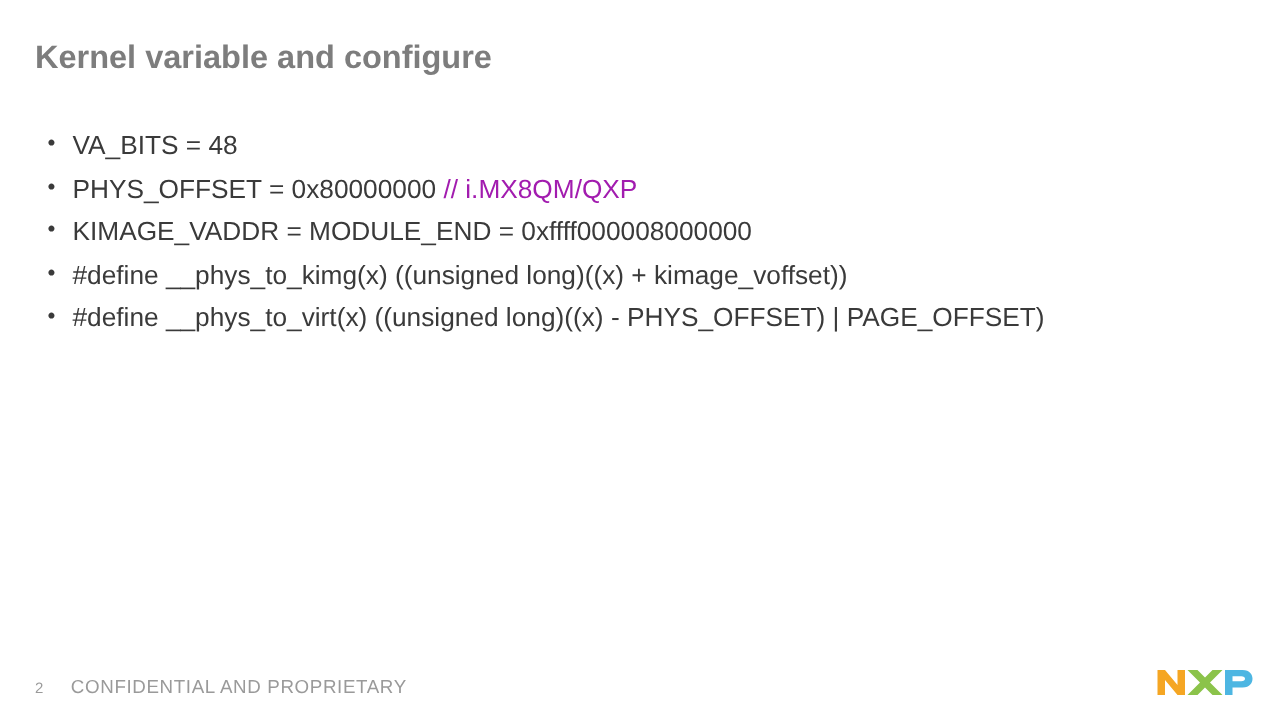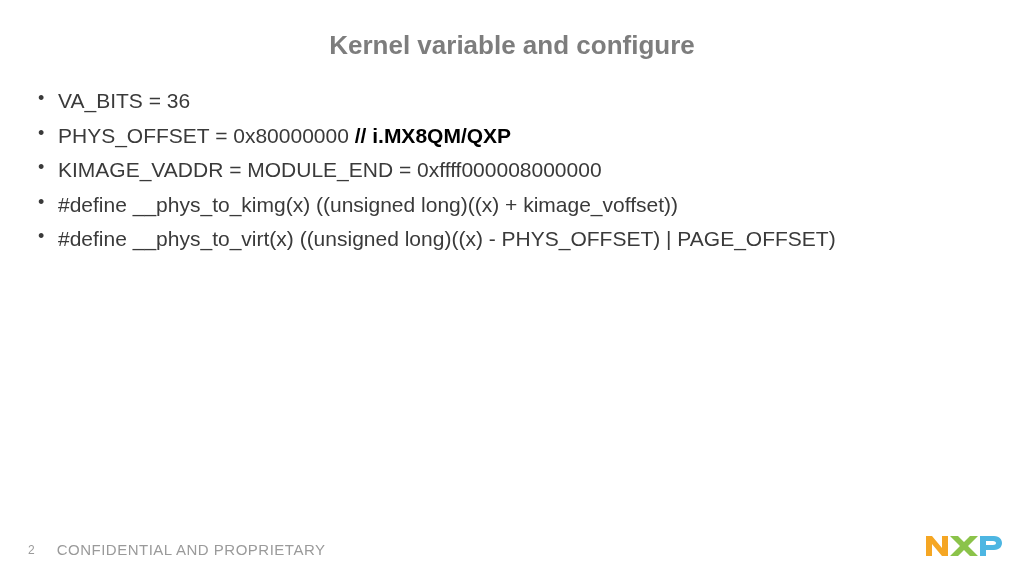--- a/index.html
+++ b/index.html
@@ -18,22 +18,21 @@
     .slide {
       width: 100%;
       height: 100%;
       padding: 30px 28px 20px 28px;
       position: relative;
     }
     .title {
       font-size: 26px;
       font-weight: bold;
       color: #7d7d7d;
-      margin-bottom: 24px;
-      text-align: center;
+      margin-bottom: 40px;
     }
     .bullet-list {
       list-style: none;
       padding-left: 8px;
     }
     .bullet-list li {
       font-size: 21px;
       color: #3a3a3a;
       line-height: 1.55;
       position: relative;
@@ -42,22 +41,21 @@
     }
     .bullet-list li::before {
       content: "•";
       position: absolute;
       left: 2px;
       top: 0;
       color: #3a3a3a;
       font-size: 18px;
     }
     .comment {
-      color: #000000;
-      font-weight: bold;
+      color: #a21caf;
     }
     .footer {
       position: absolute;
       bottom: 18px;
       left: 28px;
       display: flex;
       align-items: center;
       gap: 22px;
     }
     .page-num {
@@ -77,21 +75,21 @@
       height: 36px;
     }
   </style>
 </head>
 <body>
 
 <div class="slide">
   <h1 class="title">Kernel variable and configure</h1>
 
   <ul class="bullet-list">
-    <li><span>VA_BITS = 36</span><span class="comment"></span></li>
+    <li><span>VA_BITS = 48</span><span class="comment"></span></li>
     <li><span>PHYS_OFFSET = 0x80000000 </span><span class="comment">// i.MX8QM/QXP</span></li>
     <li><span>KIMAGE_VADDR = MODULE_END = 0xffff000008000000</span><span class="comment"></span></li>
     <li><span>#define __phys_to_kimg(x)       ((unsigned long)((x) + kimage_voffset))</span><span class="comment"></span></li>
     <li><span>#define __phys_to_virt(x)       ((unsigned long)((x) - PHYS_OFFSET) | PAGE_OFFSET)</span><span class="comment"></span></li>
   </ul>
 
   <div class="footer">
     <span class="page-num">2</span>
     <span class="confidential">CONFIDENTIAL AND PROPRIETARY</span>
   </div>

